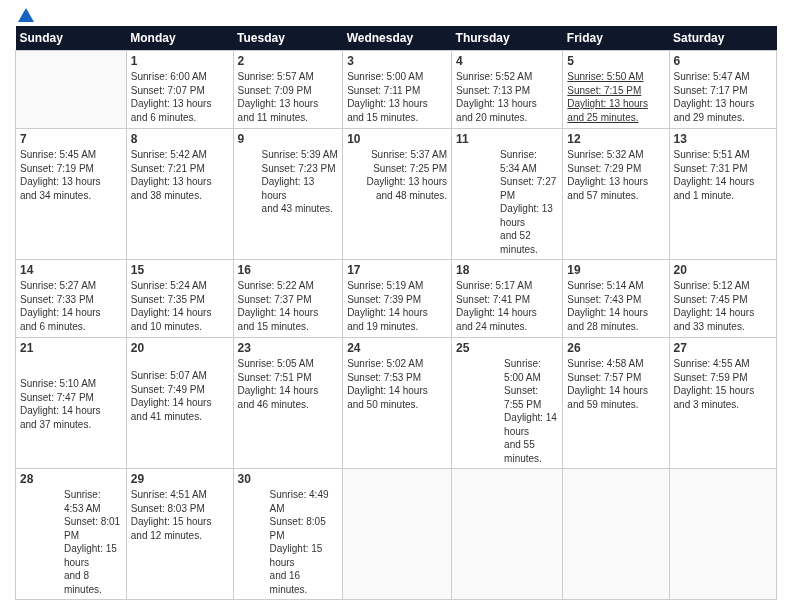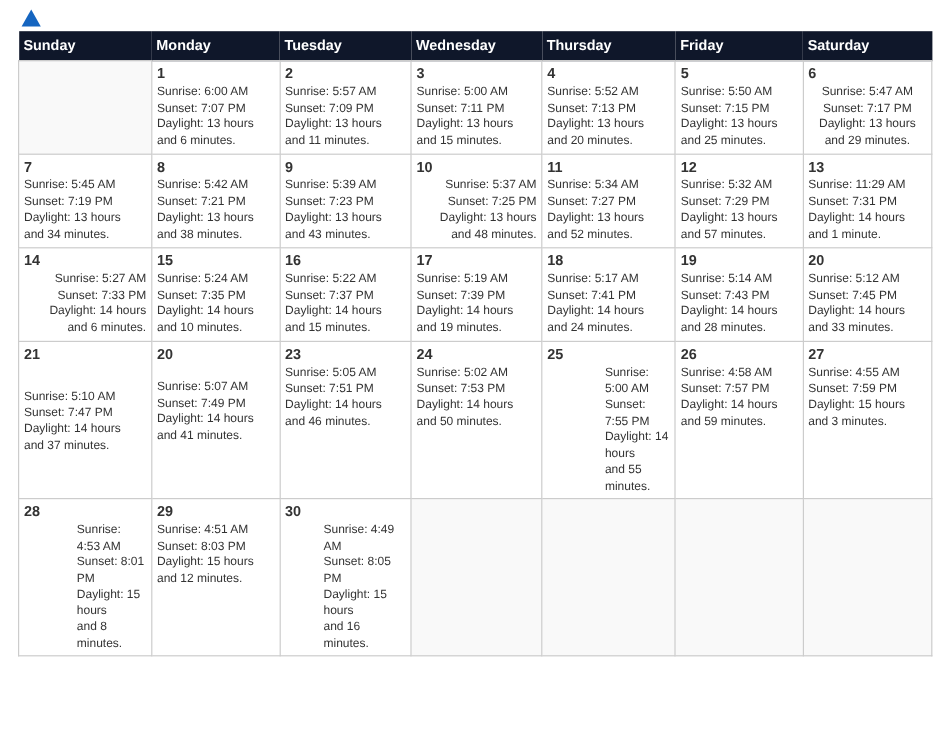--- a/index.html
+++ b/index.html
@@ -134,28 +134,28 @@
           </td>
           <td>
             <span class="day-num">4</span>
             <div class="day-info" style="white-space: pre-line;">Sunrise: 5:52 AM
 Sunset: 7:13 PM
 Daylight: 13 hours
 and 20 minutes.</div>
           </td>
           <td>
             <span class="day-num">5</span>
-            <div class="day-info" style="white-space: pre-line;">Sunrise: 5:50 AM
+            <div class="day-info" style="white-space: pre-line; text-decoration: underline;">Sunrise: 5:50 AM
 Sunset: 7:15 PM
 Daylight: 13 hours
 and 25 minutes.</div>
           </td>
           <td>
             <span class="day-num">6</span>
-            <div class="day-info" style="white-space: pre-line; text-align: center;">Sunrise: 5:47 AM
+            <div class="day-info" style="white-space: pre-line;">Sunrise: 5:47 AM
 Sunset: 7:17 PM
 Daylight: 13 hours
 and 29 minutes.</div>
           </td>
         </tr>
         <tr>
           <td>
             <span class="day-num">7</span>
             <div class="day-info" style="white-space: pre-line;">Sunrise: 5:45 AM
 Sunset: 7:19 PM
@@ -164,58 +164,58 @@
           </td>
           <td>
             <span class="day-num">8</span>
             <div class="day-info" style="white-space: pre-line;">Sunrise: 5:42 AM
 Sunset: 7:21 PM
 Daylight: 13 hours
 and 38 minutes.</div>
           </td>
           <td>
             <span class="day-num">9</span>
-            <div class="day-info" style="white-space: pre-line;">Sunrise: 5:39 AM
+            <div class="day-info" style="white-space: pre-line; margin-left: 24px;">Sunrise: 5:39 AM
 Sunset: 7:23 PM
 Daylight: 13 hours
 and 43 minutes.</div>
           </td>
           <td>
             <span class="day-num">10</span>
             <div class="day-info" style="white-space: pre-line; text-align: right;">Sunrise: 5:37 AM
 Sunset: 7:25 PM
 Daylight: 13 hours
 and 48 minutes.</div>
           </td>
           <td>
             <span class="day-num">11</span>
-            <div class="day-info" style="white-space: pre-line;">Sunrise: 5:34 AM
+            <div class="day-info" style="white-space: pre-line; margin-left: 44px;">Sunrise: 5:34 AM
 Sunset: 7:27 PM
 Daylight: 13 hours
 and 52 minutes.</div>
           </td>
           <td>
             <span class="day-num">12</span>
             <div class="day-info" style="white-space: pre-line;">Sunrise: 5:32 AM
 Sunset: 7:29 PM
 Daylight: 13 hours
 and 57 minutes.</div>
           </td>
           <td>
             <span class="day-num">13</span>
-            <div class="day-info" style="white-space: pre-line;">Sunrise: 11:29 AM
+            <div class="day-info" style="white-space: pre-line;">Sunrise: 5:51 AM
 Sunset: 7:31 PM
 Daylight: 14 hours
 and 1 minute.</div>
           </td>
         </tr>
         <tr>
           <td>
             <span class="day-num">14</span>
-            <div class="day-info" style="white-space: pre-line; text-align: right;">Sunrise: 5:27 AM
+            <div class="day-info" style="white-space: pre-line;">Sunrise: 5:27 AM
 Sunset: 7:33 PM
 Daylight: 14 hours
 and 6 minutes.</div>
           </td>
           <td>
             <span class="day-num">15</span>
             <div class="day-info" style="white-space: pre-line;">Sunrise: 5:24 AM
 Sunset: 7:35 PM
 Daylight: 14 hours
 and 10 minutes.</div>

